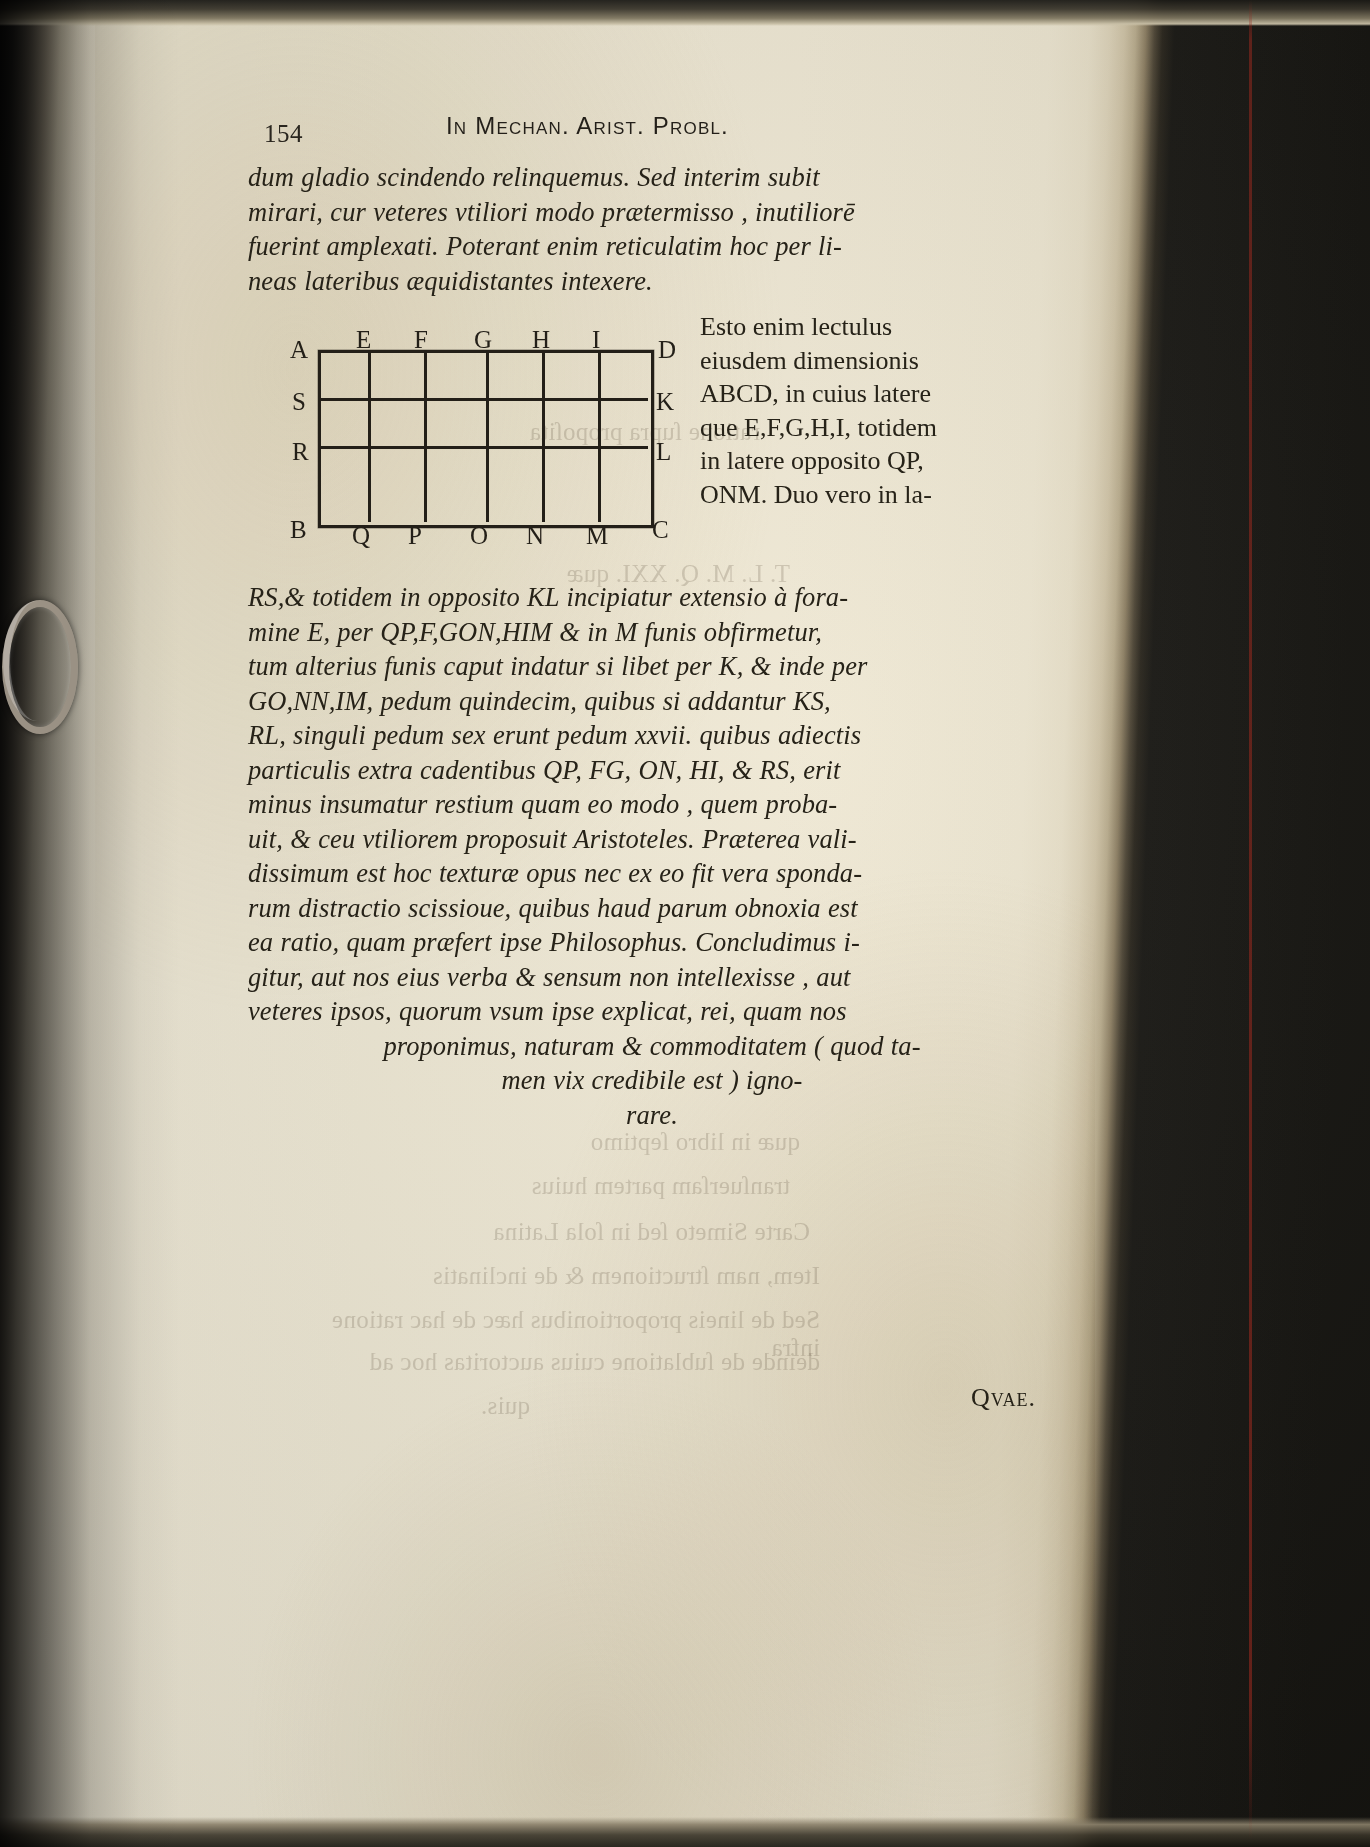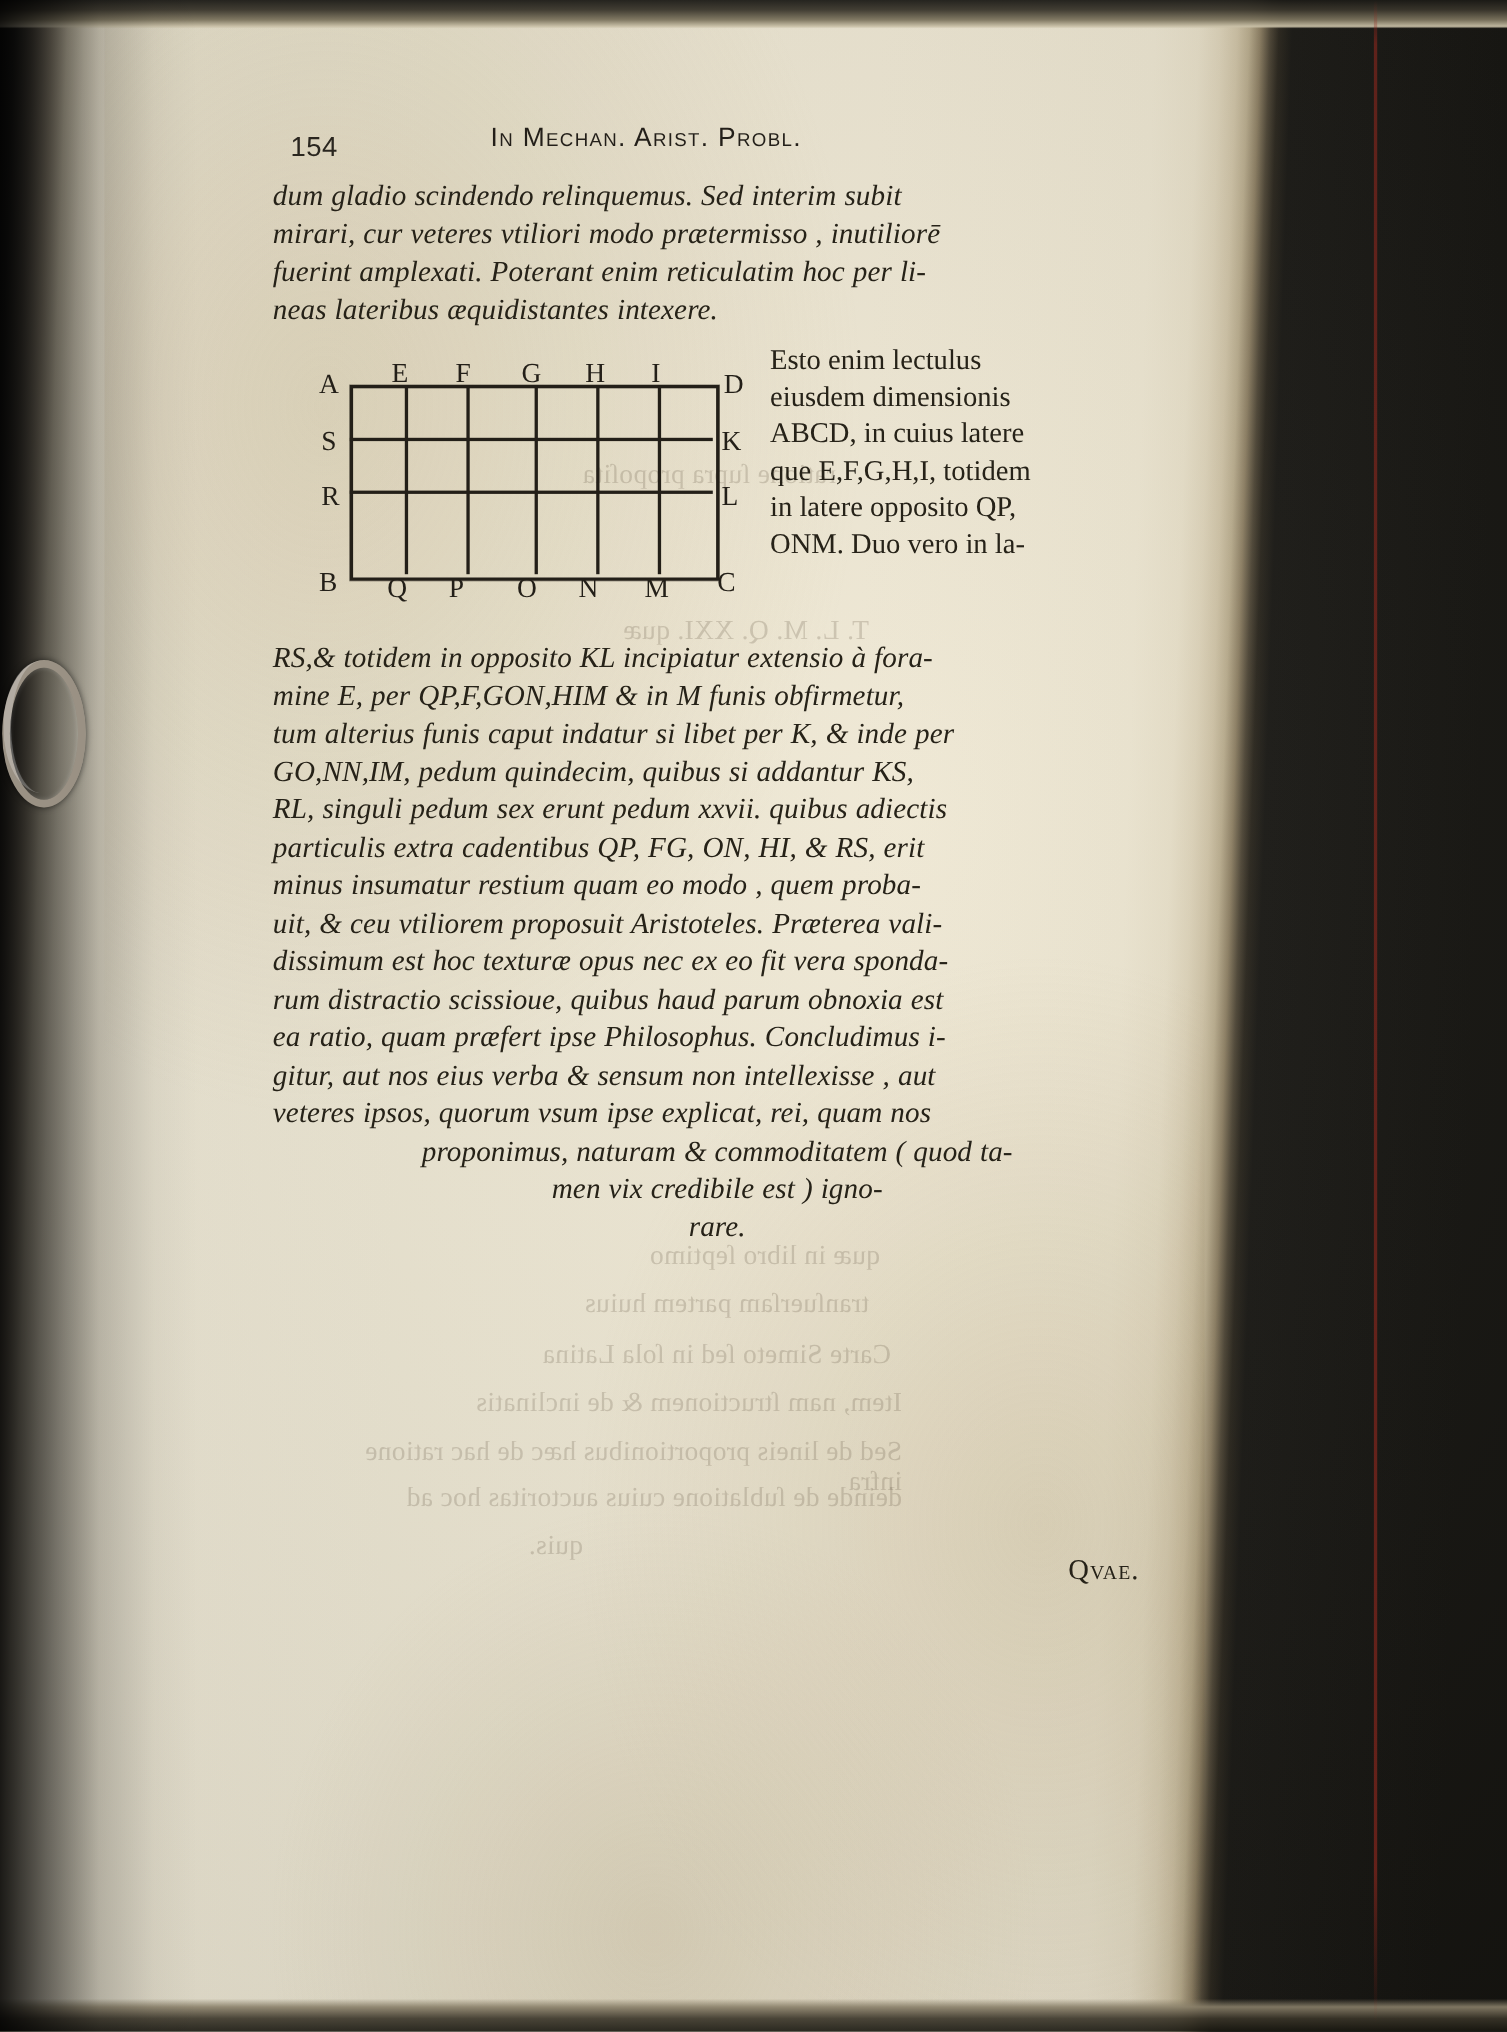--- a/index.html
+++ b/index.html
@@ -83,21 +83,21 @@
     width: 810px;
     color: #23201a;
   }
   .hdr-row {
     position: relative;
     height: 42px;
   }
   #folio {
     position: absolute; left: 16px; top: 8px;
     font-size: 25px; letter-spacing: 0.5px;
-    font-family: Liberation Sans, sans-serif;
+    font-family: Liberation Serif, serif;
     color: #2a261f;
   }
   #running-head {
     position: absolute; left: 198px; top: 0px;
     font-size: 24px;
     letter-spacing: 1.2px;
     font-variant: small-caps;
     color: #231f19;
     font-family: Liberation Sans, sans-serif;
   }
@@ -158,21 +158,21 @@
     color: #231f18;
     font-family: "Liberation Serif", serif;
   }
 
   #para2 { margin-top: 2px; width: 808px; }
   #para2 .ln { display: block; white-space: nowrap; font-size: 26.5px; line-height: 34.5px; }
   .ln.c { text-align: center; }
   #catchword {
     position: absolute;
     right: 22px;
-    top: 1300px;
+    top: 1271px;
     font-size: 26px;
     font-variant: small-caps;
     letter-spacing: 1px;
     color: #262218;
   }
   
   .ghost {
     position: absolute;
     color: rgba(90,78,58,0.22);
     font-size: 25px;

